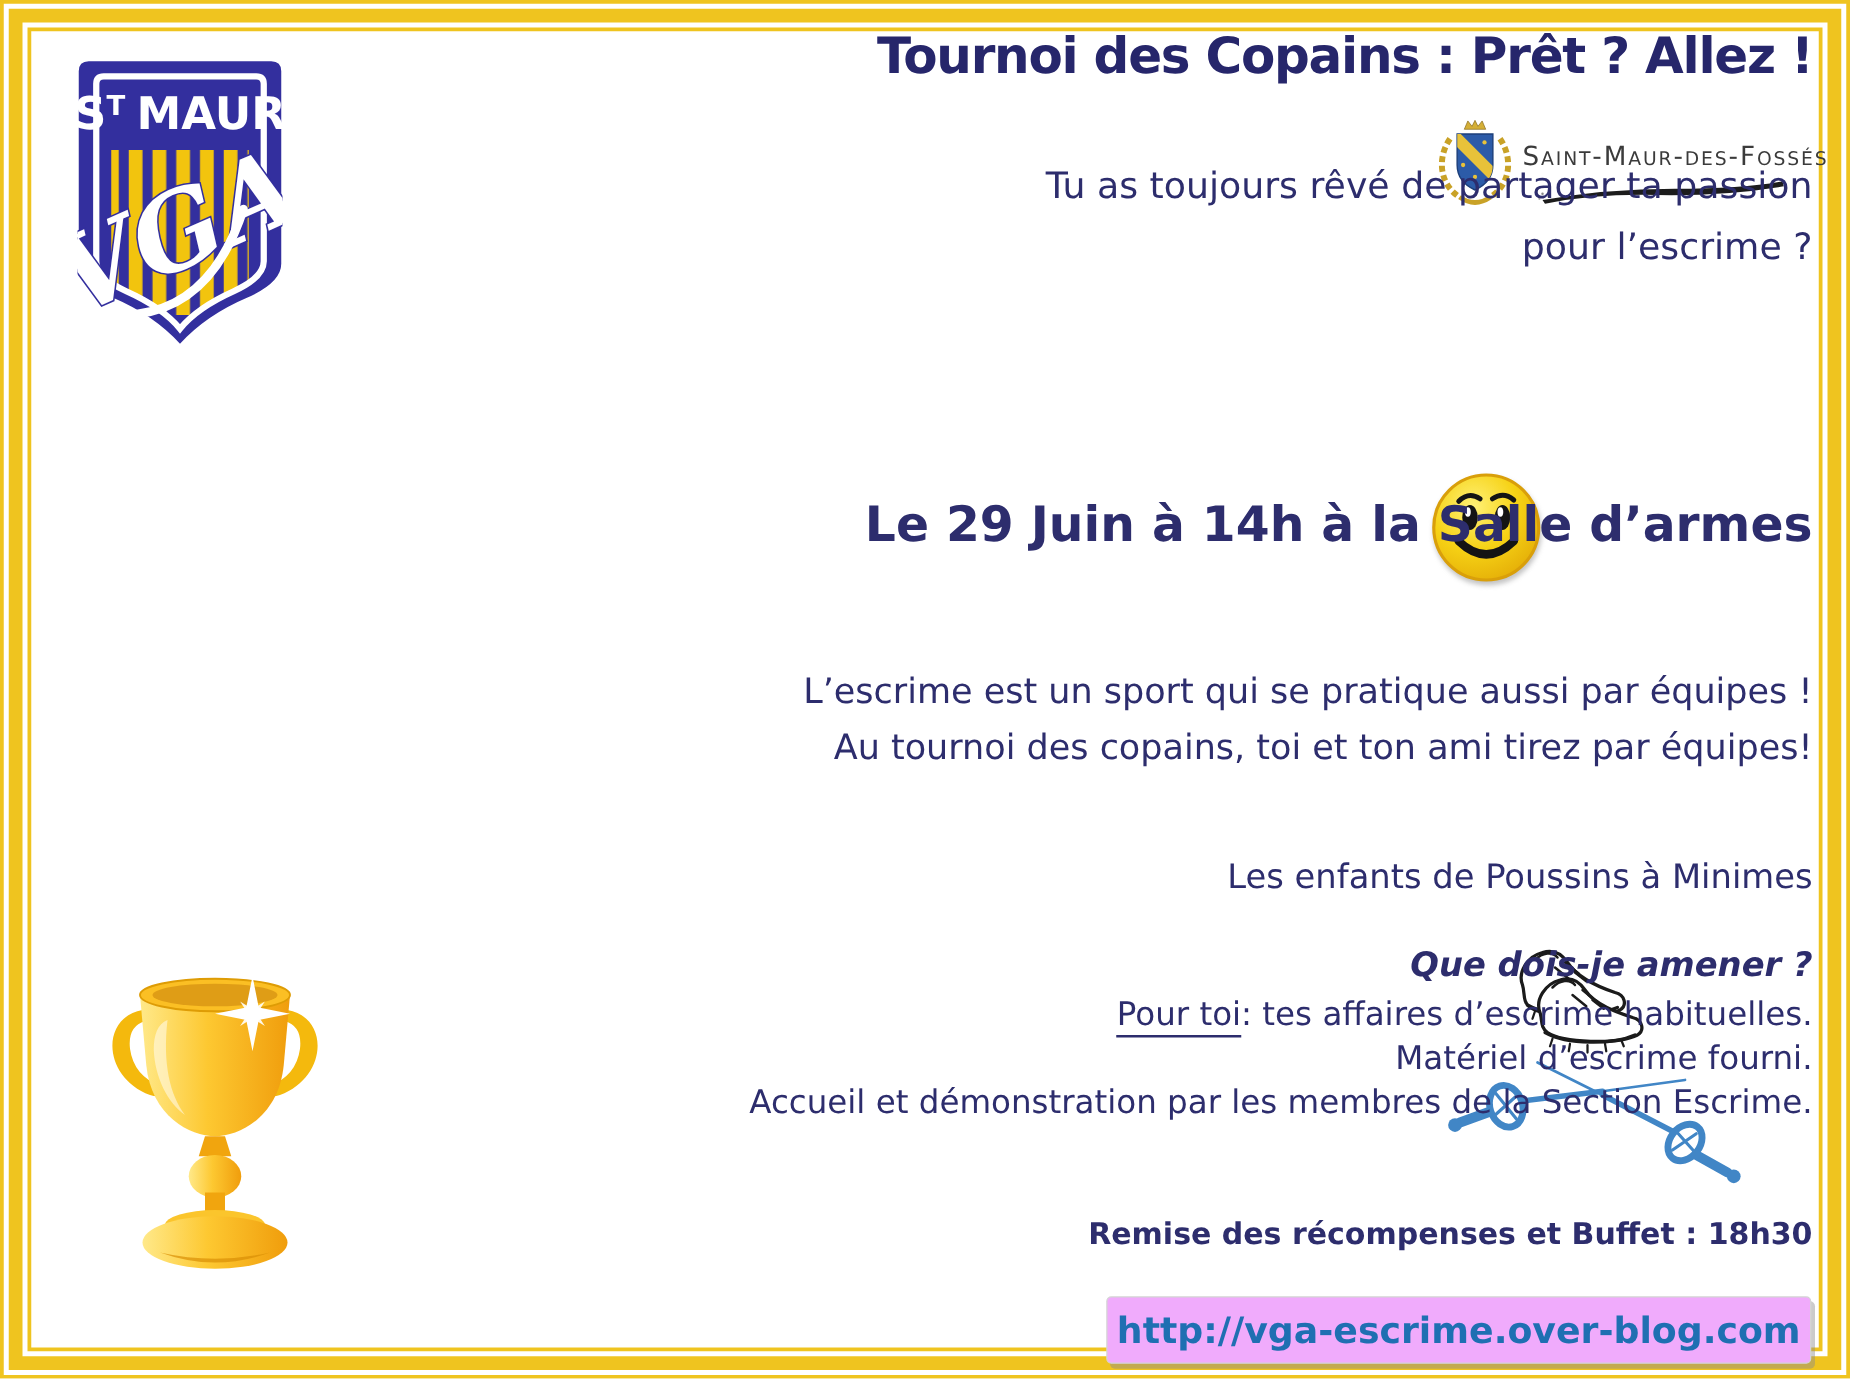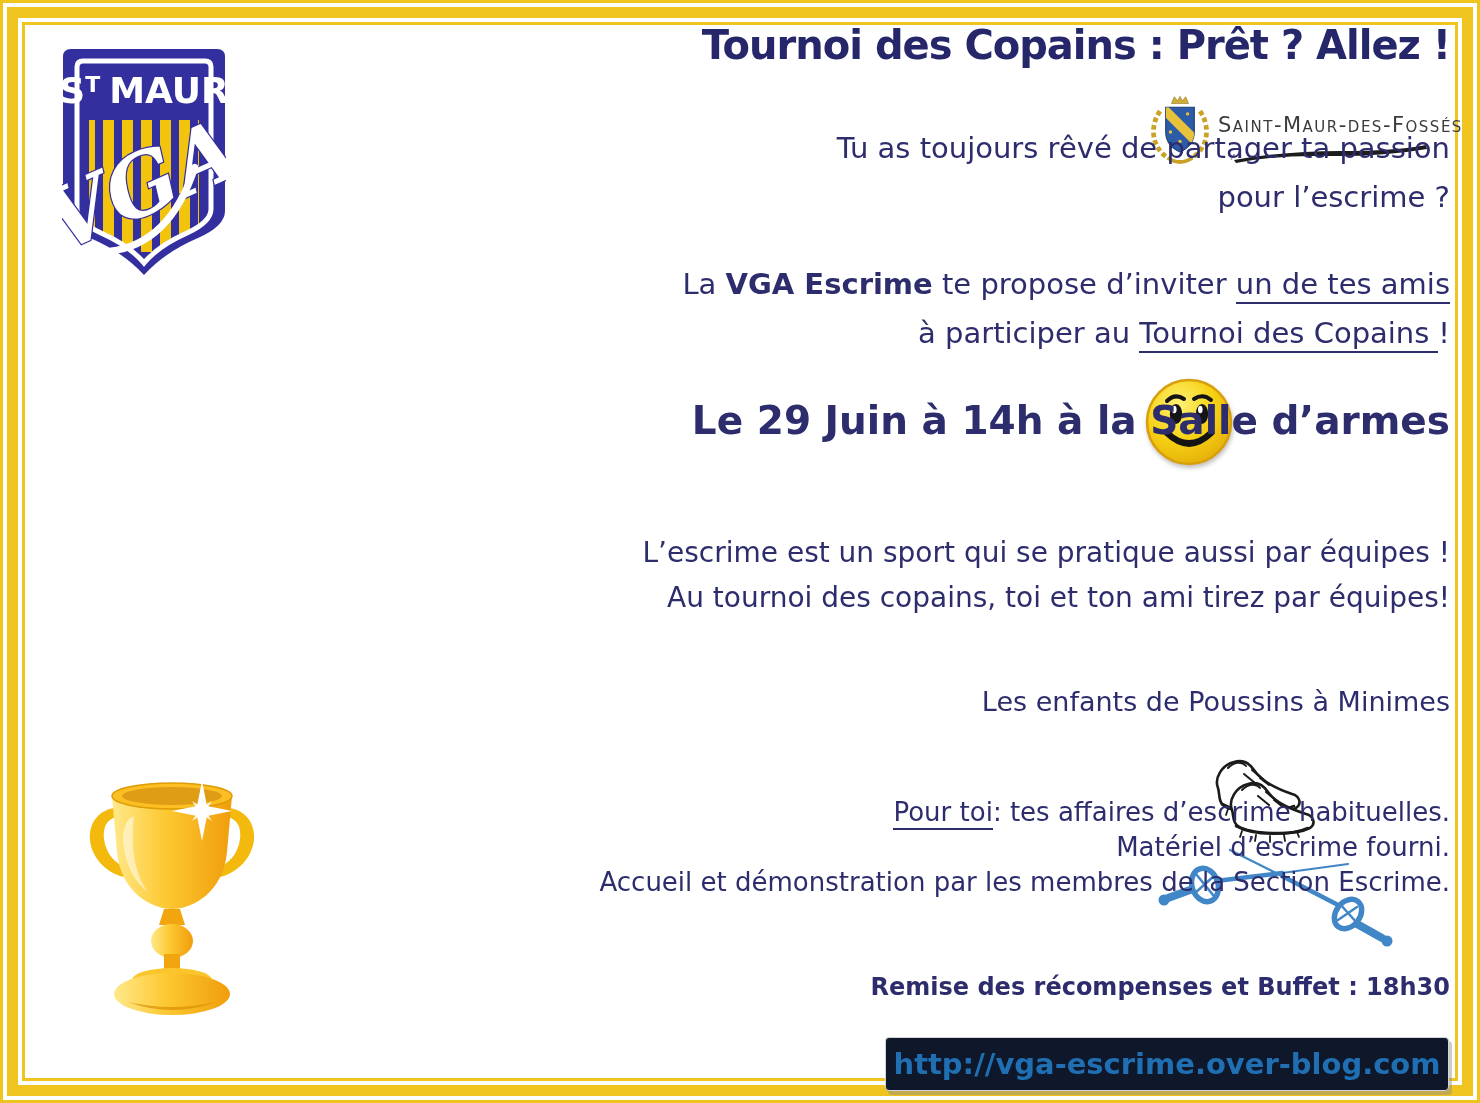--- a/index.html
+++ b/index.html
@@ -37,21 +37,21 @@
   .city-name{position:absolute;left:72px;top:23px;width:228px;font-variant:small-caps;
              font-size:21px;letter-spacing:1.5px;color:#3b3b3b;white-space:nowrap;}
   .city-stroke{position:absolute;left:84px;top:52px;width:200px;height:22px;}
   .smiley{left:1144px;top:376px;width:90px;height:92px;filter:drop-shadow(1px 3px 2px rgba(120,120,120,.45));}
   .trophy{left:76px;top:756px;width:192px;height:268px;}
   .shoes{left:1188px;top:746px;width:140px;height:102px;}
   .foils{left:1150px;top:838px;width:262px;height:112px;}
   
   .url-banner{
     position:absolute;left:885px;top:1037px;width:562px;height:52px;z-index:5;
-    background:#0f172a;border:1px solid #d4d4d4;border-radius:4px;
+    background:#f0abfc;border:1px solid #d4d4d4;border-radius:4px;
     box-shadow:3px 4px 0 rgba(140,140,140,.45);
     display:flex;align-items:center;justify-content:center;
   }
   .url-banner a{font-size:29px;font-weight:bold;color:#1F6FB2;text-decoration:none;cursor:pointer;}
 </style>
 </head>
 <body>
 
 <div class="page">
 
@@ -189,33 +189,32 @@
   </svg>
 
   <div class="tx title">Tournoi des Copains : Prêt ? Allez !</div>
 
   <div class="tx intro">
     <div>Tu as toujours rêvé de partager ta passion</div>
     <div>pour l’escrime ?</div>
   </div>
 
   <div class="tx invite">
-    <div><span>La </span><b class="club">VGA Escrime</b><span> te propose d’inviter </span><span class="u">un de tes amis</span></div>
-    <div><span>à participer au </span><span class="u u-sp">Tournoi des Copains</span><span>!</span></div>
   </div>
 
   <div class="tx event1">Le 29 Juin à 14h à la Salle d’armes</div>
 
   <div class="tx teams">
     <div>L’escrime est un sport qui se pratique aussi par équipes !</div>
     <div>Au tournoi des copains, toi et ton ami tirez par équipes!</div>
   </div>
 
   <div class="tx who-b">Les enfants de Poussins à Minimes</div>
 
+  <div class="tx h-bold-it bring-h">Que dois-je amener ?</div>
   <div class="tx bring">
     <div><span class="u">Pour toi</span><span>: tes affaires d’escrime habituelles.</span></div>
     <div>Matériel d’escrime fourni.</div>
     <div>Accueil et démonstration par les membres de la Section Escrime.</div>
   </div>
 
   <div class="tx remise">Remise des récompenses et Buffet : 18h30</div>
 
   <div class="url-banner">
     <a>http://vga-escrime.over-blog.com</a>

